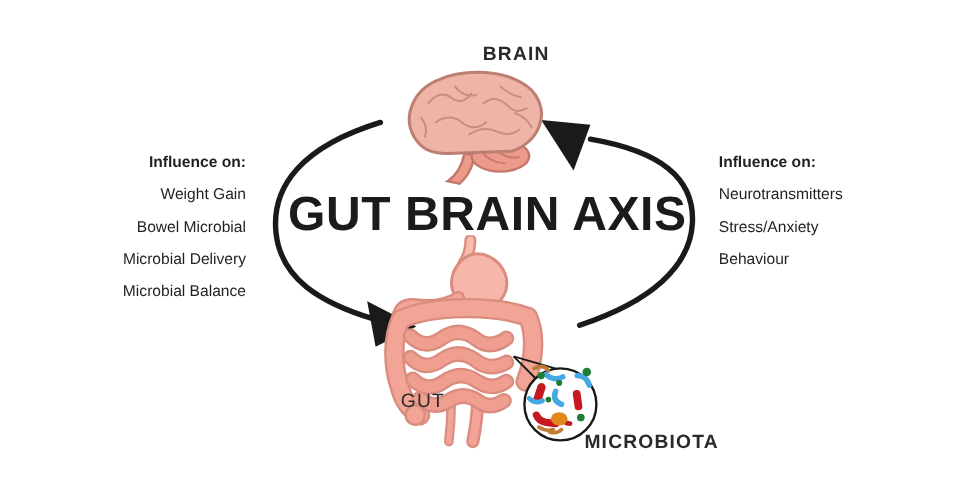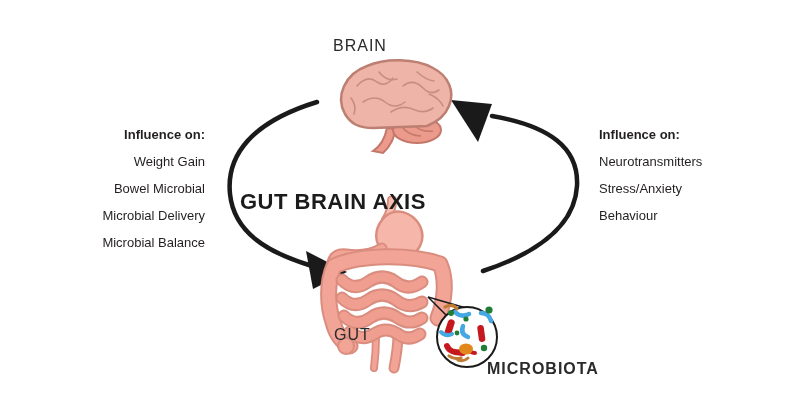--- a/index.html
+++ b/index.html
@@ -5,22 +5,22 @@
   html,body{margin:0;padding:0;background:#ffffff;}
   .canvas{
     position:relative;width:800px;height:415px;background:#ffffff;
     font-family:"Liberation Sans",sans-serif;color:#231f20;overflow:hidden;
   }
   .abs{position:absolute;}
   .small-label{
     position:absolute;font-size:16px;letter-spacing:1px;color:#2a2a2a;white-space:nowrap;
   }
   .title{
-    position:absolute;left:240px;top:157px;width:320px;text-align:left;
-    font-size:22px;font-weight:bold;letter-spacing:.5px;color:#1b1b1b;white-space:nowrap;margin-top:32px;
+    position:absolute;left:240px;top:157px;width:320px;text-align:right;
+    font-size:40px;font-weight:bold;letter-spacing:.5px;color:#1b1b1b;white-space:nowrap;
   }
   .panel{position:absolute;top:121px;font-size:13px;line-height:27px;white-space:nowrap;}
   .panel.left{left:15px;width:190px;text-align:right;}
   .panel.right{left:599px;width:195px;text-align:left;}
   .panel-heading{font-weight:bold;}
   svg{display:block;}
 </style>
 </head>
 <body>
 
@@ -109,21 +109,21 @@
       <circle cx="59" cy="52" r="3.2" fill="#1f7d35"></circle>
       <circle cx="32" cy="37" r="2.4" fill="#1f7d35"></circle>
 
       <ellipse cx="41" cy="53" rx="7" ry="5.5" fill="#e2871c"></ellipse>
       <path d="M20,11 q8,-4 12,2" fill="none" stroke-width="3.2" stroke-linecap="round" stroke="#c07c35"></path>
       <path d="M24,60 q6,4 12,2" fill="none" stroke-width="3.2" stroke-linecap="round" stroke="#c07c35"></path>
       <path d="M33,64 q6,2 10,-2" fill="none" stroke-width="3" stroke-linecap="round" stroke="#c07c35"></path>
     </g>
   </svg>
 
-  <div class="small-label" style="left:333px;top:37px;width:125px;text-align:left;">BRAIN</div>
+  <div class="small-label" style="left:333px;top:37px;width:125px;text-align:right;font-weight:bold;">BRAIN</div>
   <div class="title">GUT BRAIN AXIS</div>
   <div class="small-label" style="left:334px;top:326px;">GUT</div>
   <div class="small-label" style="left:487px;top:360px;font-weight:bold;">MICROBIOTA</div>
 
   <div class="panel left">
     <div class="panel-heading">Influence on:</div>
     <div class="panel-item">Weight Gain</div>
     <div class="panel-item">Bowel Microbial</div>
     <div class="panel-item">Microbial Delivery</div>
     <div class="panel-item">Microbial Balance</div>

